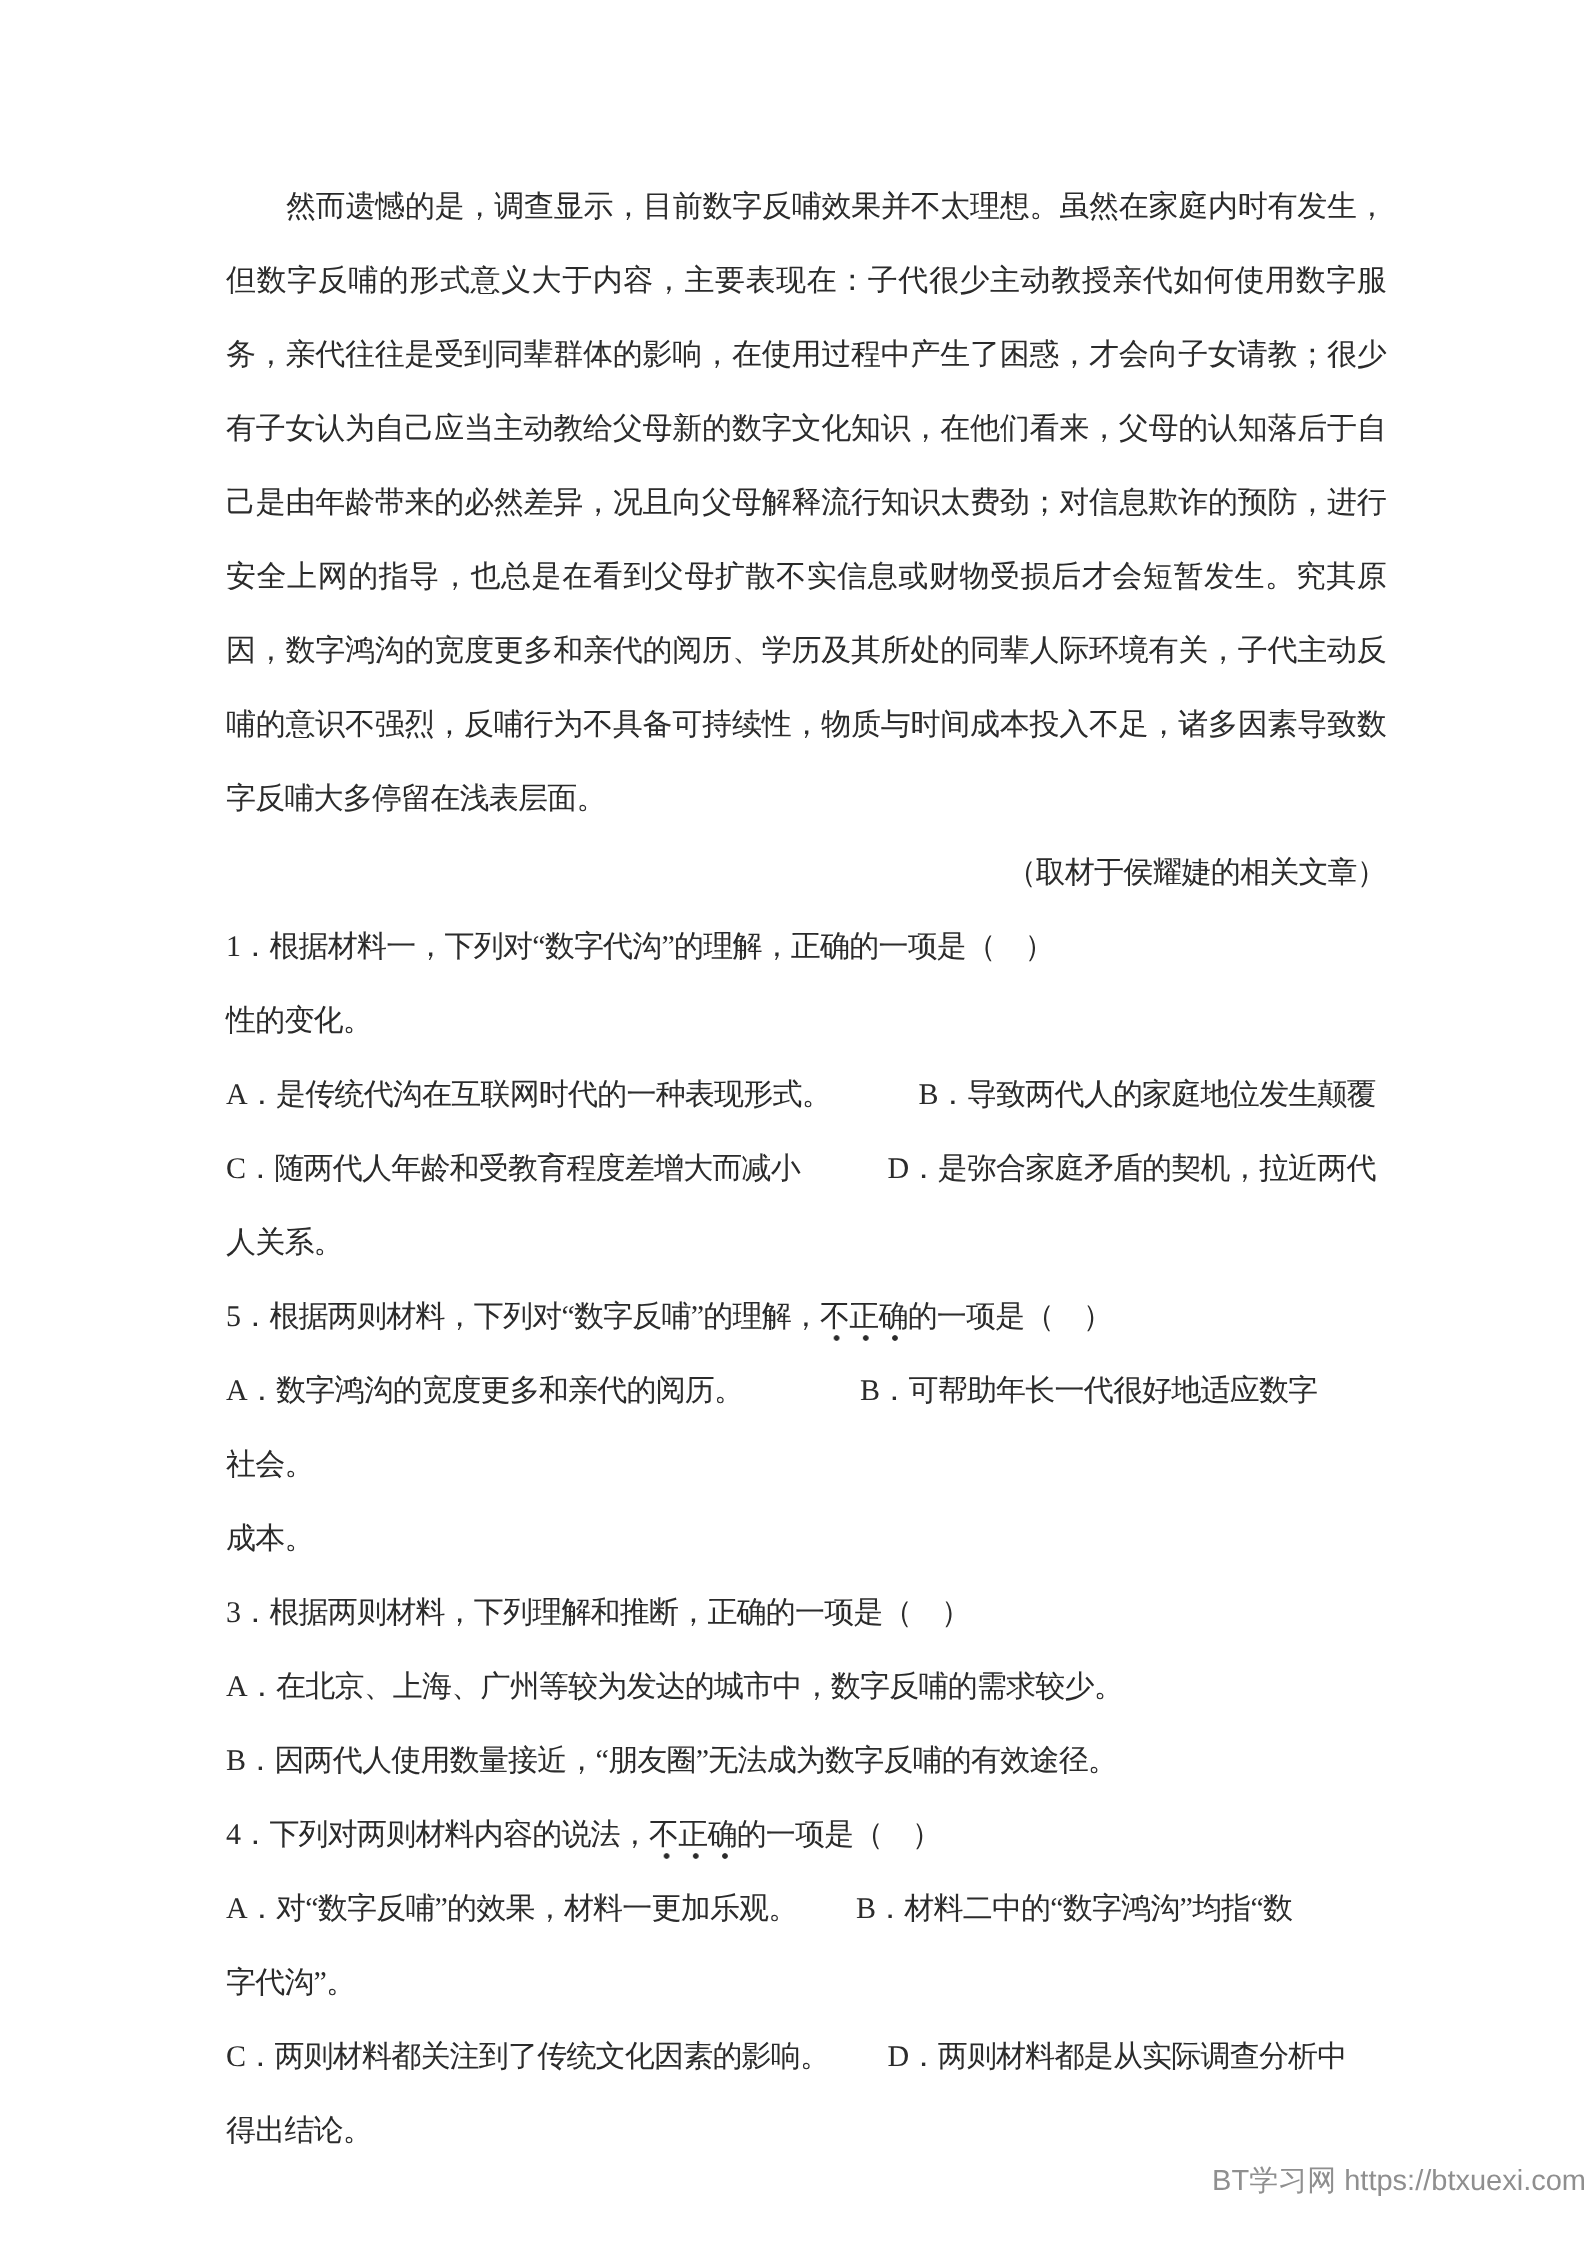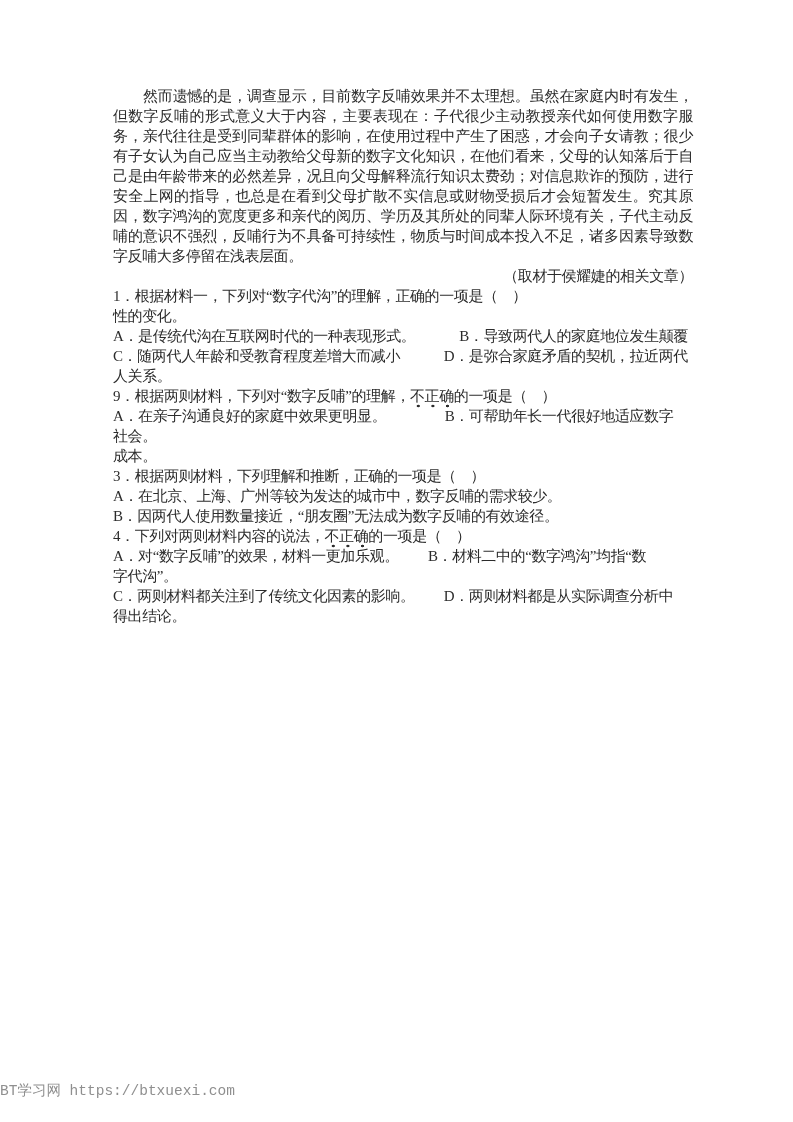--- a/index.html
+++ b/index.html
@@ -11,21 +11,21 @@
     color: #2b2b2b;
     overflow: hidden;
   }
   .page {
     position: absolute;
     inset: 0;
     padding: 86px 100px 0 113px;
   }
   .para {
     font-size: 15px;
-    line-height: 20px;
+    line-height: 37px;
     letter-spacing: -0.4px;
     text-align: left;
   }
   .passage {
     text-align: justify;
     text-indent: 2em;
   }
   .attribution {
     text-align: right;
   }
@@ -35,43 +35,43 @@
     background-repeat: repeat-x;
     background-position: 1px 100%;
     padding-bottom: 4px;
     text-align: center;
   }
   .footer {
     position: absolute;
     left: 0;
     right: 0;
     bottom: 22px;
-    text-align: left;
-    font-family: Liberation Mono, monospace;
+    text-align: right;
+    font-family: Liberation Sans, sans-serif;
     font-size: 14.5px;
     color: #8f8f8f;
   }
 </style>
 </head>
 <body>
 
 <div class="page">
   <p class="para passage">然而遗憾的是，调查显示，目前数字反哺效果并不太理想。虽然在家庭内时有发生，但数字反哺的形式意义大于内容，主要表现在：子代很少主动教授亲代如何使用数字服务，亲代往往是受到同辈群体的影响，在使用过程中产生了困惑，才会向子女请教；很少有子女认为自己应当主动教给父母新的数字文化知识，在他们看来，父母的认知落后于自己是由年龄带来的必然差异，况且向父母解释流行知识太费劲；对信息欺诈的预防，进行安全上网的指导，也总是在看到父母扩散不实信息或财物受损后才会短暂发生。究其原因，数字鸿沟的宽度更多和亲代的阅历、学历及其所处的同辈人际环境有关，子代主动反哺的意识不强烈，反哺行为不具备可持续性，物质与时间成本投入不足，诸多因素导致数字反哺大多停留在浅表层面。</p>
   <p class="para attribution">（取材于侯耀婕的相关文章）</p>
   <div id="questions">
       <div>
         <p class="para"><span>1．根据材料一，下列对“数字代沟”的理解，正确的一项是（　）</span></p>
         <p class="para">性的变化。</p>
         <p class="para">A．是传统代沟在互联网时代的一种表现形式。　　　B．导致两代人的家庭地位发生颠覆</p>
         <p class="para">C．随两代人年龄和受教育程度差增大而减小　　　D．是弥合家庭矛盾的契机，拉近两代</p>
         <p class="para">人关系。</p>
       </div>
       <div>
-        <p class="para"><span>9．根据两则材料，下列对“数字反哺”的理解，</span><span class="emph">不正确</span><span>的一项是（　）</span></p>
-        <p class="para">A．在亲子沟通良好的家庭中效果更明显。　　　　B．可帮助年长一代很好地适应数字</p>
+        <p class="para"><span>5．根据两则材料，下列对“数字反哺”的理解，</span><span class="emph">不正确</span><span>的一项是（　）</span></p>
+        <p class="para">A．数字鸿沟的宽度更多和亲代的阅历。　　　　B．可帮助年长一代很好地适应数字</p>
         <p class="para">社会。</p>
         <p class="para">成本。</p>
       </div>
       <div>
         <p class="para"><span>3．根据两则材料，下列理解和推断，正确的一项是（　）</span></p>
         <p class="para">A．在北京、上海、广州等较为发达的城市中，数字反哺的需求较少。</p>
         <p class="para">B．因两代人使用数量接近，“朋友圈”无法成为数字反哺的有效途径。</p>
       </div>
       <div>
         <p class="para"><span>4．下列对两则材料内容的说法，</span><span class="emph">不正确</span><span>的一项是（　）</span></p>

